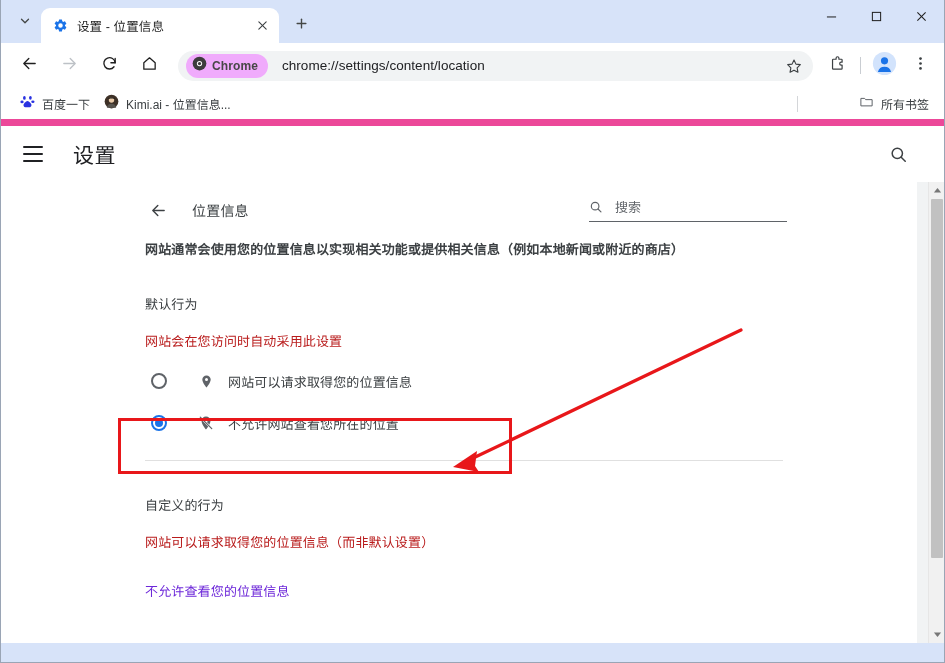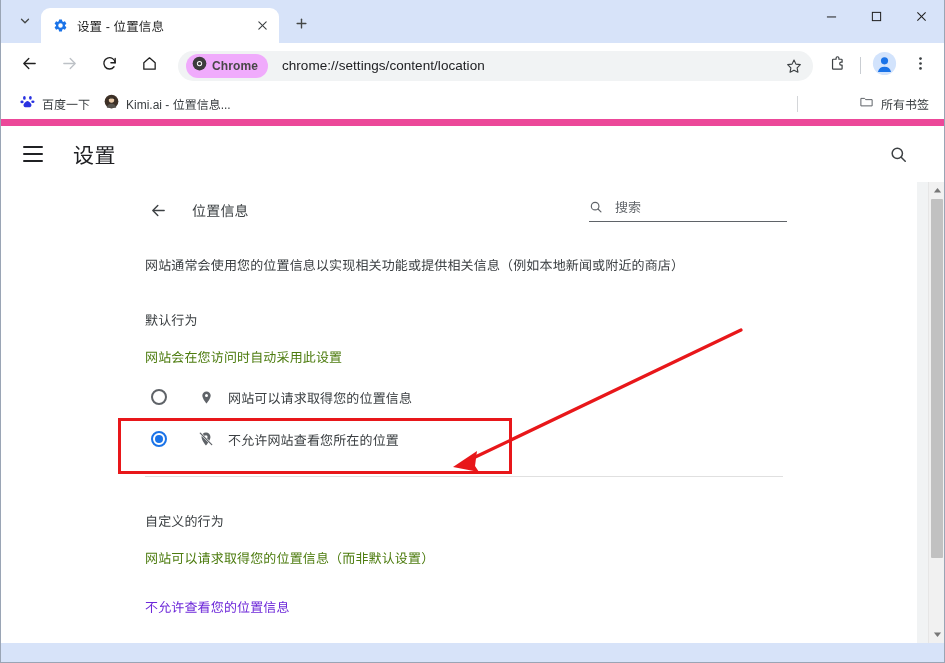--- a/index.html
+++ b/index.html
@@ -372,34 +372,35 @@
     width: 100%;
     font-family: "Liberation Sans", "DejaVu Sans", sans-serif;
     padding: 0;
   }
   .subpage-search-input::placeholder { color: #5f6368; opacity: 1; }
 
   .desc-text {
     font-size: 13px;
     color: #3c4043;
     padding: 0 22px;
-    margin-top: 32px;
+    margin-top: 16px;
     line-height: 20px;
     letter-spacing: 0.15px;
+    font-weight: bold;
   }
   .section-label {
     font-size: 13px;
     color: #3c4043;
     padding: 0 22px;
     margin-top: 34px;
     letter-spacing: 0.15px;
   }
   .section-sub {
     font-size: 13px;
-    color: #4d7c0f;
+    color: #b91c1c;
     padding: 0 22px;
     margin-top: 18px;
     letter-spacing: 0.15px;
   }
 
   .radio-group { margin-top: 10px; }
   .radio-row {
     display: flex;
     align-items: center;
     height: 42px;

